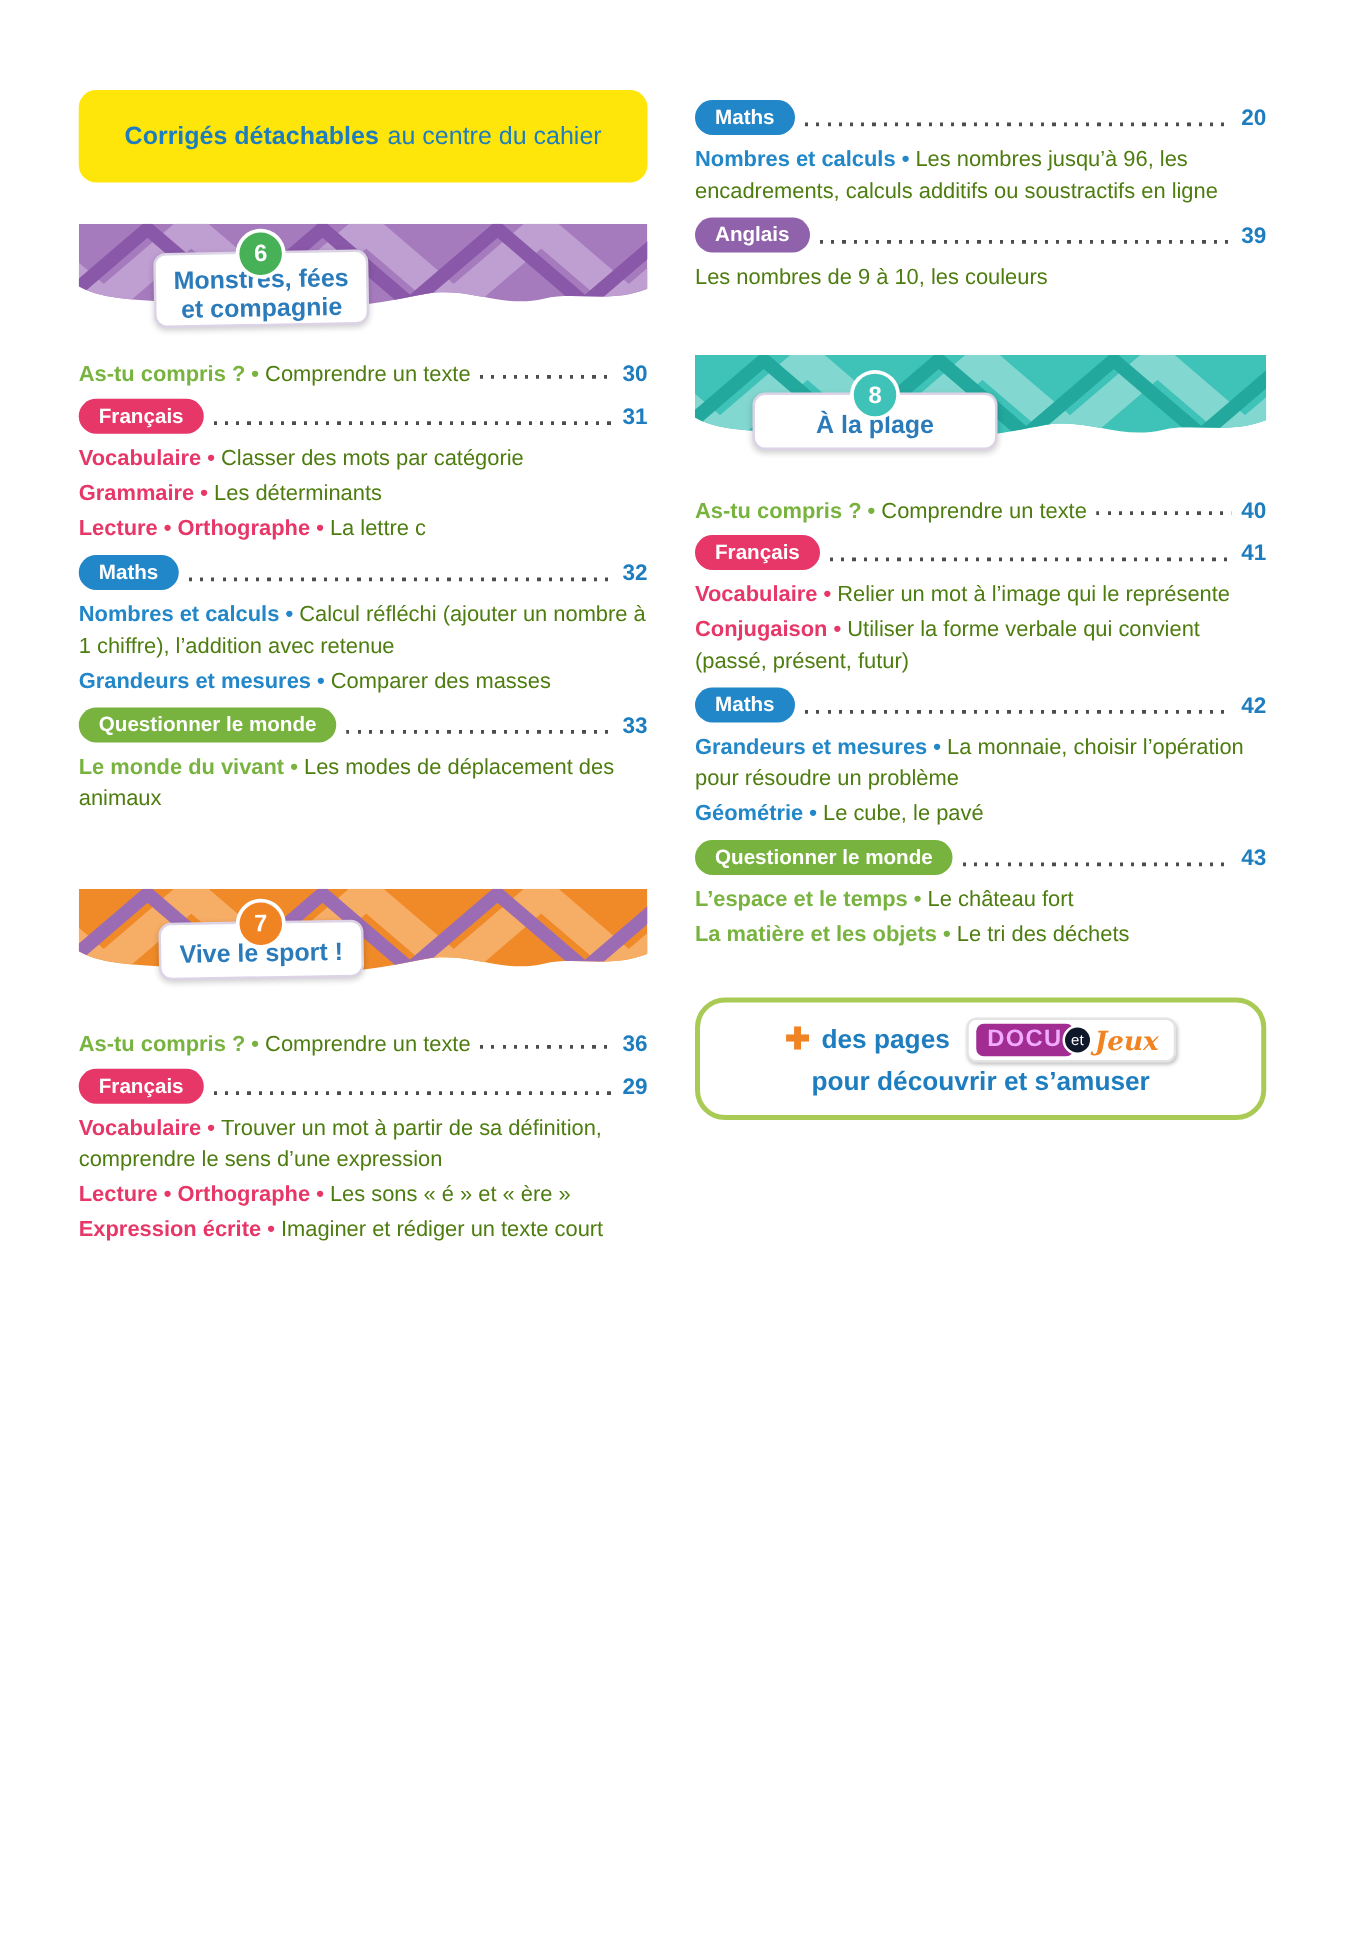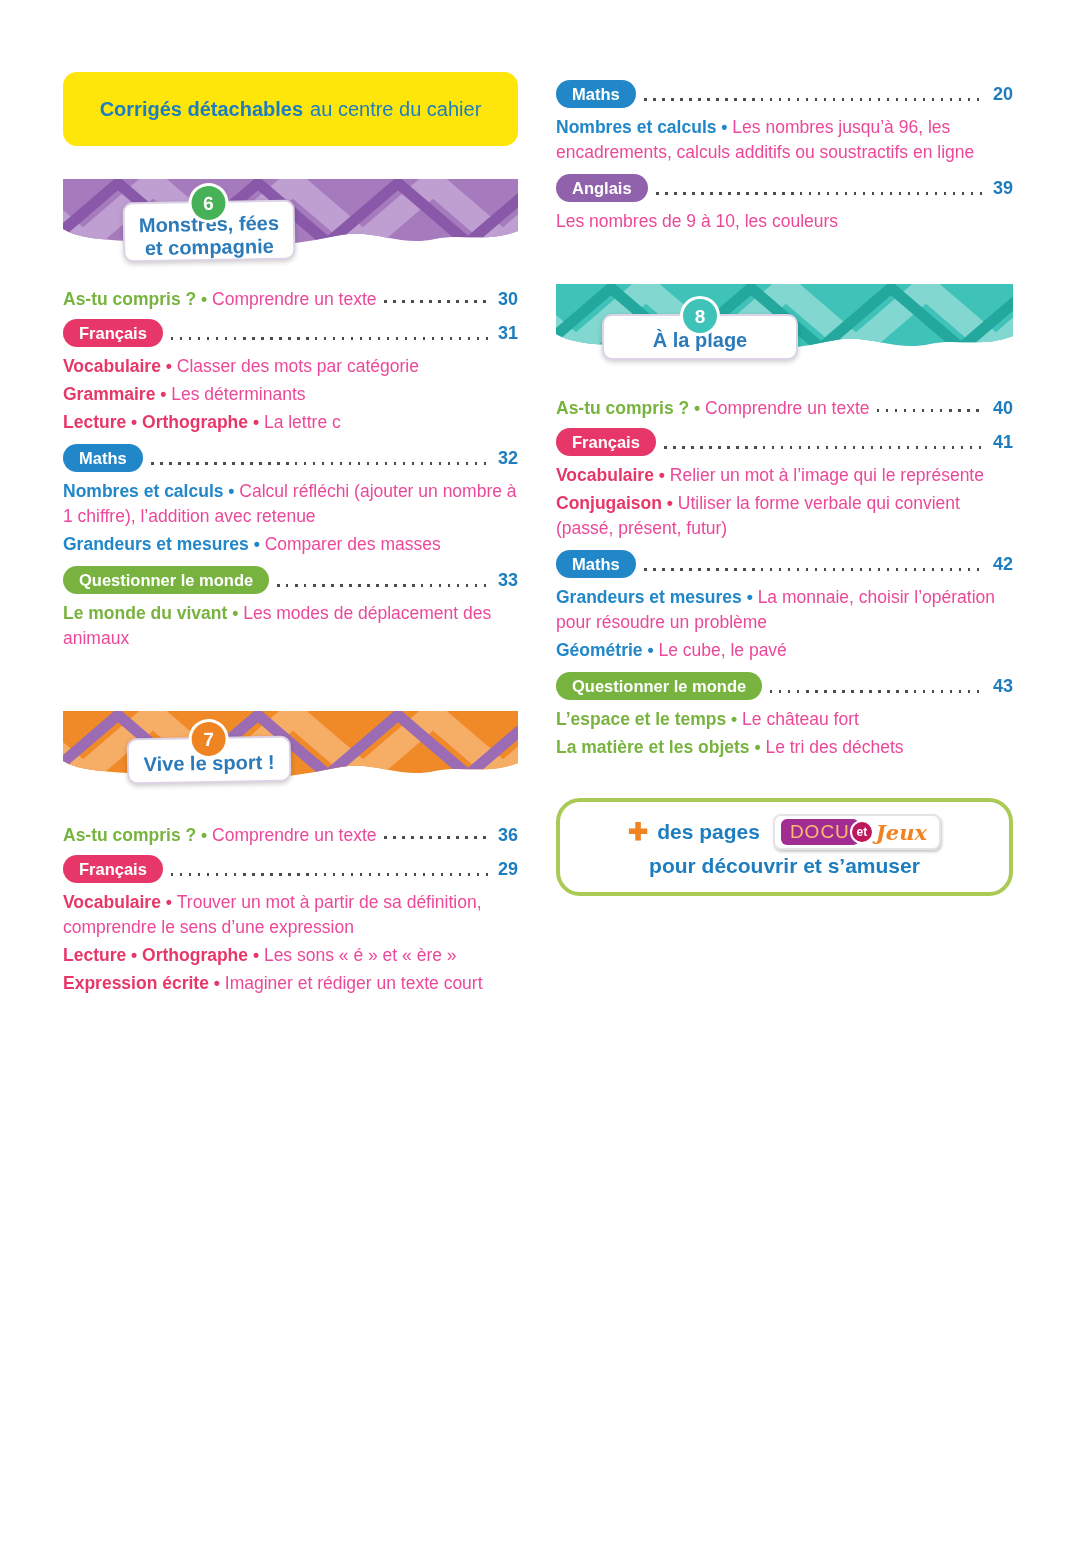--- a/index.html
+++ b/index.html
@@ -41,43 +41,43 @@
           color:#fff; font-weight:bold; font-size:16.5px; white-space:nowrap; }
   .bg-pink   { background:#e73768; }
   .bg-blue   { background:#2187c8; }
   .bg-green  { background:#79b33f; }
   .bg-purple { background:#9062ab; }
   .cat { font-weight:bold; white-space:nowrap; }
   .c-pink  { color:#e73768; }
   .c-blue  { color:#2187c8; }
   .c-green { color:#79b33f; }
   .sep::before { content:" \2022  "; white-space:pre; font-weight:bold; }
-  .desc { color:#ec4899; }
+  .desc { color:#4d7c0f; }
   .topic { font-size:17.5px; line-height:25px; margin:3px 0; color:#404040; }
   .topic .cat { white-space:normal; }
   .leader { flex:1 1 auto; height:3px; margin:0 8px; align-self:flex-end; margin-bottom:7px;
             background-image:repeating-linear-gradient(to right,#4c4c4c 0 2.5px,transparent 2.5px 9px); }
   .pagenum { color:#1d7dbf; font-weight:bold; font-size:18px; white-space:nowrap; }
 
   .gap-banner7 { margin-top:60px; }
   .gap-banner8 { margin-top:50px; }
   .after-banner { margin-top:36px; }
 
   
   .promo { margin-top:38px; border:4px solid #a9cb55; border-radius:24px; background:#fff;
            padding:12px 10px 14px; text-align:center; }
   .promo-line1 { display:flex; align-items:center; justify-content:center; gap:9px; }
   .plus { color:#f08422; font-size:24px; font-weight:bold; line-height:1; }
   .promo-text { color:#1d7dbf; font-weight:bold; font-size:21px; }
   .logo { display:inline-flex; align-items:center; background:#fff; border:2px solid #e4e4e4;
           border-radius:8px; padding:3px 12px 3px 6px; box-shadow:1px 2px 3px rgba(0,0,0,.22); margin-left:4px; }
-  .logo-docu { background:#a12d92; color:#fdba74; font-weight:normal; padding:2px 9px; border-radius:6px;
+  .logo-docu { background:#a12d92; color:#f0abfc; font-weight:bold; padding:2px 9px; border-radius:6px;
                font-size:19px; letter-spacing:1px; }
-  .logo-et { position:relative; z-index:2; margin:0 -7px 0 -9px; width:24px; height:24px; background:#be185d;
-             border:2px solid #fff; border-radius:50%; color:#fff; font-size:12px; font-weight:bold;
+  .logo-et { position:relative; z-index:2; margin:0 -7px 0 -9px; width:24px; height:24px; background:#0f172a;
+             border:2px solid #fff; border-radius:50%; color:#fff; font-size:12px; font-weight:normal;
              display:inline-flex; align-items:center; justify-content:center; }
   .logo-jeux { color:#f08422; font-family:"DejaVu Serif", serif; font-style:italic; font-weight:bold;
                font-size:21px; margin-left:9px; }
   .promo-line2 { margin-top:4px; }
 </style>
 </head>
 <body>
 
 <div class="page">
 

